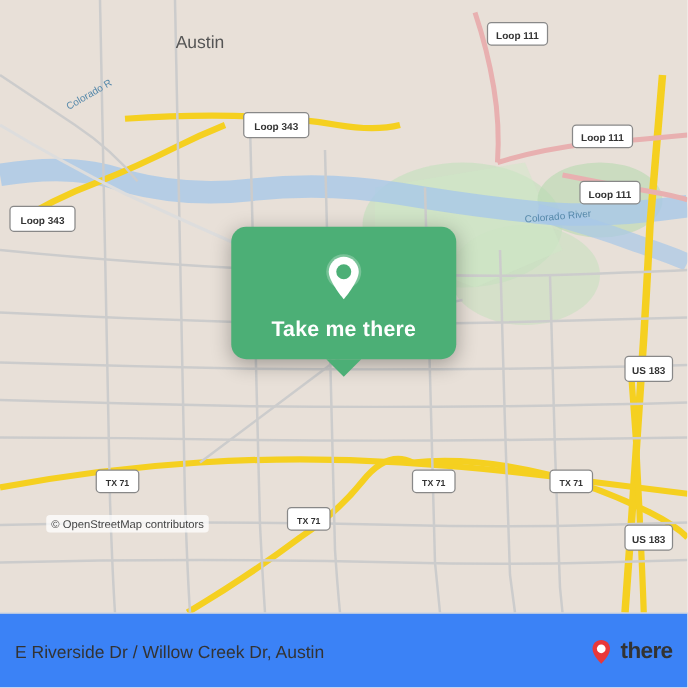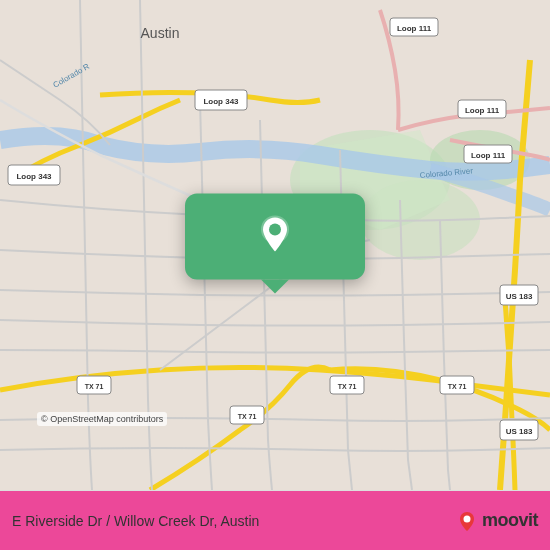--- a/index.html
+++ b/index.html
@@ -65,21 +65,21 @@
       font-size: 17px;
       font-weight: 600;
       text-align: center;
       letter-spacing: 0.2px;
     }
 
     
     #bottom-bar {
       width: 550px;
       height: 60px;
-      background: #ec4899;
+      background: #3b82f6;
       display: flex;
       align-items: center;
       padding: 0 12px;
       border-top: 1px solid #ddd;
     }
 
     #location-text {
       font-size: 14px;
       color: #333;
       flex: 1;
@@ -210,31 +210,32 @@
   </svg>
 
   
   <div id="popup-card">
 
     <svg class="pin-icon" viewBox="0 0 44 44" xmlns="http://www.w3.org/2000/svg">
       <circle cx="22" cy="18" r="14" fill="white" opacity="0.25"></circle>
       <path d="M22 6 C15.4 6 10 11.4 10 18 C10 26 22 40 22 40 C22 40 34 26 34 18 C34 11.4 28.6 6 22 6Z" fill="white"></path>
       <circle cx="22" cy="18" r="6" fill="#4caf76"></circle>
     </svg>
+    <span class="take-me-there-label">Take me there</span>
   </div>
 
   
   <div id="osm-attr">
     <span>© OpenStreetMap contributors</span>
   </div>
 </div>
 
 <div id="bottom-bar">
   <span id="location-text">E Riverside Dr / Willow Creek Dr, Austin</span>
   <div id="moovit-logo">
 
     <svg class="moovit-pin" viewBox="0 0 22 22" xmlns="http://www.w3.org/2000/svg">
       <path d="M11 2 C7 2 4 5.1 4 9 C4 14.5 11 21 11 21 C11 21 18 14.5 18 9 C18 5.1 15 2 11 2Z" fill="#e8383a"></path>
       <circle cx="11" cy="9" r="3.5" fill="white"></circle>
     </svg>
-    <span class="moovit-text">moovit</span>
+    <span class="moovit-text">there</span>
   </div>
 </div>
 
 </body></html>

